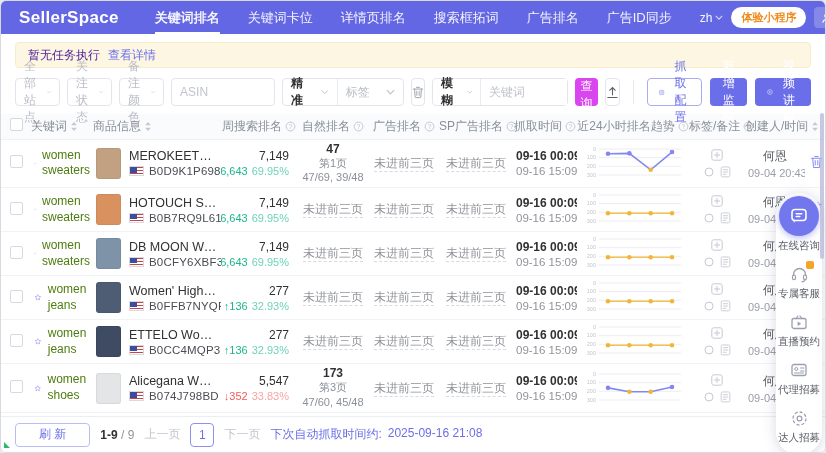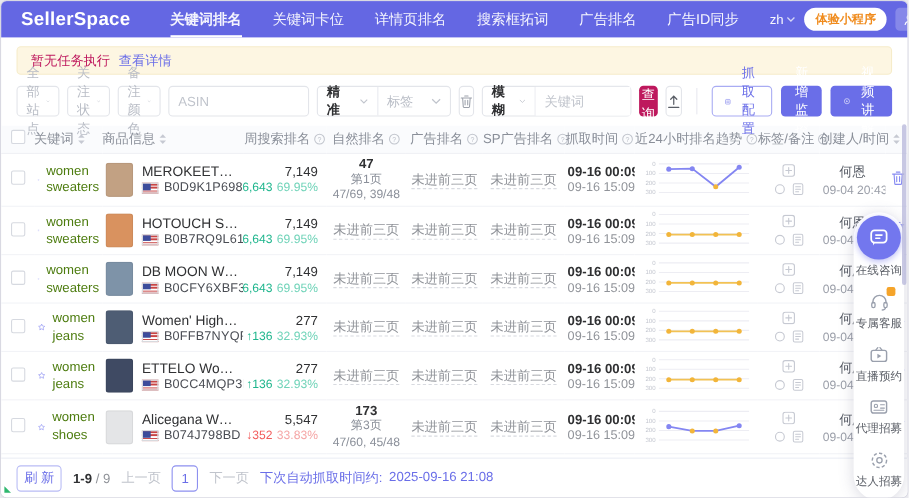--- a/index.html
+++ b/index.html
@@ -13,38 +13,38 @@
   .nav-menu { display:flex; height:100%; }
   .nav-item { color:rgba(255,255,255,.93); font-size:13px; margin-right:28px; display:flex; align-items:center; height:100%; border-bottom:2px solid transparent; padding-top:2px; cursor:pointer; white-space:nowrap; }
   .nav-item.active { font-weight:700; border-bottom-color:#fff; }
   .nav-right { margin-left:auto; display:flex; align-items:center; gap:8px; }
   .lang { color:#fff; font-size:12px; display:flex; align-items:center; gap:3px; opacity:.95; cursor:pointer; }
   .pill { background:#fff; color:#f08c1e; border-radius:11px; padding:3px 10px; font-size:11px; font-weight:700; cursor:pointer; white-space:nowrap; }
   .nav-btn { width:25px; height:21px; border:none; border-radius:4px; background:rgba(255,255,255,.22); color:#fff; font-size:11px; display:flex; align-items:center; justify-content:center; cursor:pointer; }
 
   
   .notice { margin:8px 14px 5px; height:26px; background:#fdf6e2; border:1px solid #f6ecca; border-radius:4px; display:flex; align-items:center; padding:0 12px; gap:8px; font-size:12px; }
-  .notice .txt { color:#be185d;font-family:Liberation Serif, serif; }
+  .notice .txt { color:#4c1d95;font-family:Liberation Serif, serif; }
   .notice a { color:#6a6ee8; text-decoration:none; cursor:pointer; }
 
   
   .filters { display:flex; align-items:center; gap:7px; padding:5px 14px 8px; }
   .sel { height:28px; border:1px solid #e3e5ea; border-radius:4px; background:#fff; display:inline-flex; align-items:center; justify-content:space-between; padding:0 8px; font-size:12px; color:#b9bdc6; cursor:pointer; }
   .sel.w { width:84px; }
   .inp { height:28px; border:1px solid #e3e5ea; border-radius:4px; padding:0 8px; font-size:12px; color:#303133; outline:none; }
   .inp::placeholder { color:#c0c4cc; }
   .compound { height:28px; border:1px solid #e3e5ea; border-radius:4px; display:inline-flex; align-items:stretch; background:#fff; }
   .compound .part { display:flex; align-items:center; gap:10px; padding:0 8px; font-size:12px; cursor:pointer; }
   .compound .part.bold { color:#303133; font-weight:700; }
   .compound .part.ph { color:#b9bdc6; width:72px; justify-content:space-between; }
   .compound .divider { width:1px; background:#e8eaef; }
   .compound input { border:none; width:86px; font-size:12px; padding:0 8px; outline:none; }
   .compound input::placeholder { color:#c0c4cc; }
   .icon-btn { width:29px; height:28px; border:1px solid #e3e5ea; border-radius:4px; background:#fff; display:flex; align-items:center; justify-content:center; cursor:pointer; }
-  .btn-search { height:28px; width:56px; background:#be185d; color:#fff; border:none; border-radius:4px; font-size:12px; cursor:pointer; }
+  .btn-search { height:28px; width:56px; background:#d946ef; color:#fff; border:none; border-radius:4px; font-size:12px; cursor:pointer; }
   .v-divider { width:1px; height:24px; background:#e8e9ef; margin:0 6px; }
   .btn-outline { height:28px; border:1px solid #a9acf3; color:#6a6ee8; background:#fff; border-radius:4px; padding:0 11px; font-size:12px; display:flex; align-items:center; gap:6px; cursor:pointer; }
   .btn-solid { height:28px; border:none; background:#6a6ee8; color:#fff; border-radius:4px; padding:0 12px; font-size:12px; display:flex; align-items:center; gap:6px; cursor:pointer; }
   .right-group { margin-left:auto; display:flex; align-items:center; gap:8px; }
 
   
   .table-wrap { height:302px; overflow:hidden; }
   table { width:100%; border-collapse:collapse; table-layout:fixed; }
   thead th { background:#fafbfd; color:#8a8f99; font-weight:400; height:25px; border-bottom:1px solid #f0f1f5; font-size:12px; }
   thead th .hwrap { display:inline-flex; align-items:center; gap:3px; white-space:nowrap; }
@@ -76,21 +76,21 @@
 
   
   .float-panel { position:absolute; right:3px; top:192px; width:46px; background:#fff; border-radius:24px; box-shadow:0 2px 14px rgba(80,80,120,.22); padding:3px 0 10px; z-index:6; display:flex; flex-direction:column; align-items:center; }
   .fab { width:40px; height:40px; border-radius:50%; background:#7377ee; display:flex; align-items:center; justify-content:center; cursor:pointer; box-shadow:0 2px 6px rgba(90,94,230,.4); }
   .float-label { font-size:10.5px; color:#5a5e66; margin-top:3px; white-space:nowrap; }
   .float-icon { margin-top:11px; position:relative; cursor:pointer; height:20px; display:flex; align-items:center; }
   .badge { position:absolute; top:-3px; right:-5px; width:8px; height:8px; background:#f5a42a; border-radius:2px; }
 
   
   .pager { position:relative; height:36px; border-top:1px solid #ebeef5; background:#fff; display:flex; align-items:center; gap:10px; padding:0 14px; font-size:12px; }
-  .btn-refresh { height:24px; padding:0 6px; border:1px solid #b9bcf5; color:#6a6ee8; background:#fff; border-radius:4px; font-size:12px; cursor:pointer; }
+  .btn-refresh { height:24px; padding:0 23px; border:1px solid #b9bcf5; color:#6a6ee8; background:#fff; border-radius:4px; font-size:12px; cursor:pointer; }
   .range b { color:#303133; font-weight:700;text-align:right; }
   .range .tot { color:#909399; }
   .pg-dis { color:#c0c4cc; cursor:pointer; }
   .pg-cur { width:24px; height:24px; border:1px solid #8d90ef; color:#6a6ee8; border-radius:4px; display:flex; align-items:center; justify-content:center; cursor:pointer; }
   .auto { color:#6a6ee8; display:flex; gap:6px; }
   .pager-right { margin-left:auto; display:flex; align-items:center; gap:8px; color:#606266; }
   .size-sel { width:86px; height:26px; border:1px solid #e3e5ea; border-radius:4px; display:flex; align-items:center; justify-content:space-between; padding:0 8px; color:#606266; cursor:pointer; }
   .jump-inp { width:44px; height:26px; border:1px solid #e3e5ea; border-radius:4px; outline:none; text-align:center; font-size:12px; }
   .btn-confirm { width:54px; height:26px; background:#6a6ee8; color:#fff; border:none; border-radius:4px; font-size:12px; cursor:pointer; }
   .corner { position:absolute; left:3px; bottom:4px; width:0; height:0; border-left:6px solid #2fb76e; border-top:6px solid transparent; }
@@ -149,21 +149,21 @@
         <svg width="9" height="6" viewBox="0 0 10 6">
           <path d="M1 1l4 4 4-4" stroke="#c0c4cc" stroke-width="1.3" fill="none"></path>
         </svg>
       </div>
     <div class="sel w">
         <span>备注颜色</span>
         <svg width="9" height="6" viewBox="0 0 10 6">
           <path d="M1 1l4 4 4-4" stroke="#c0c4cc" stroke-width="1.3" fill="none"></path>
         </svg>
       </div>
-    <input class="inp" style="width: 128px;" placeholder="ASIN">
+    <input class="inp" style="width: 104px;" placeholder="ASIN">
     <div class="compound">
       <div class="part bold">
           <span>精准</span>
           <svg width="9" height="6" viewBox="0 0 10 6">
             <path d="M1 1l4 4 4-4" stroke="#c0c4cc" stroke-width="1.3" fill="none"></path>
           </svg>
         </div>
       <div class="divider"></div>
       <div class="part ph">
           <span>标签</span>

